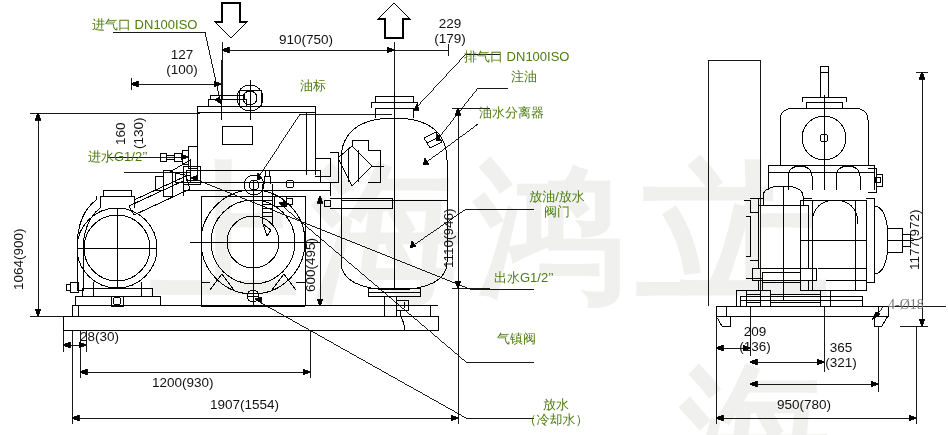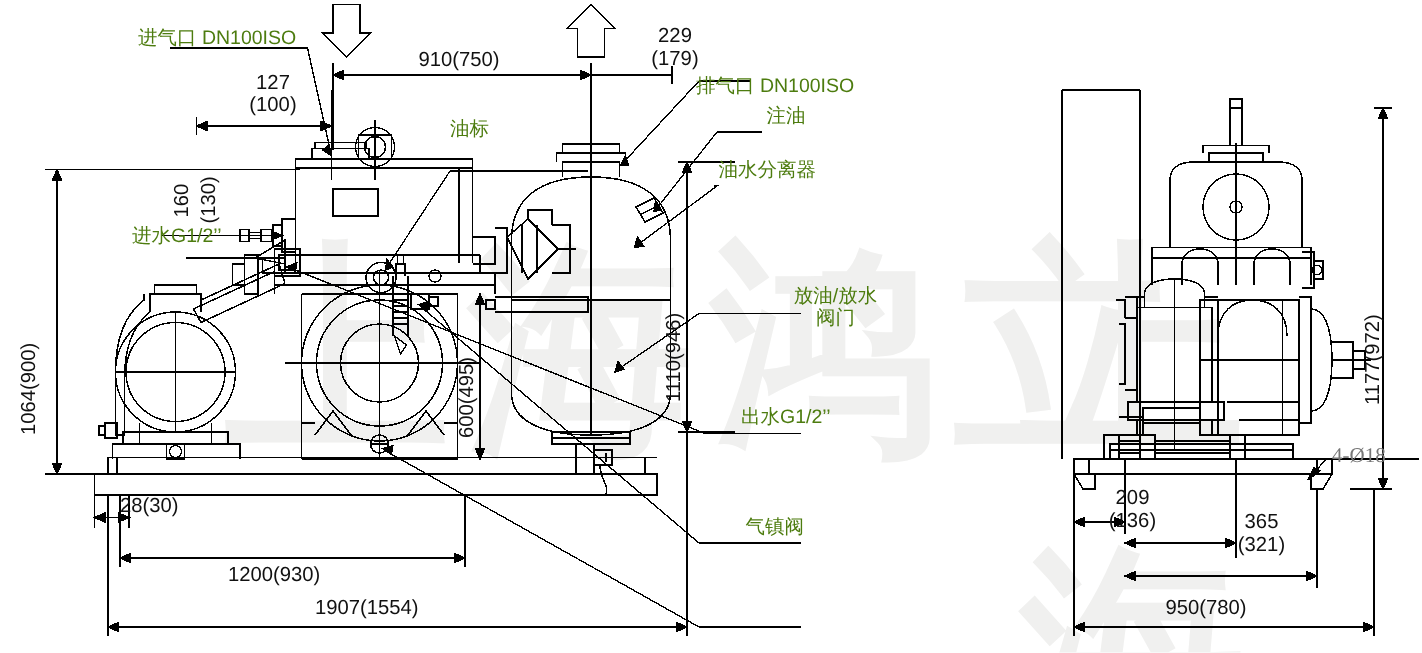--- a/index.html
+++ b/index.html
@@ -371,22 +371,26 @@
 
   <div class="lbl" style="left:88px;top:150px;">进水G1/2’’</div>
 
   <div class="lbl ctr" style="left:480px;top:190px;width:110px;">
     <span>放油/放水</span><br>
     <span>阀门</span>
   </div>
 
   <div class="lbl" style="left:494px;top:271px;">出水G1/2’’</div>
 
-  <div class="lbl" style="left:497px;top:344px;">气镇阀</div>
-
+  <div class="lbl" style="left:497px;top:332px;">气镇阀</div>
+
+  <div class="lbl ctr" style="left:470px;top:398px;width:128px;">
+    <span>放水</span><br>
+    <span>（冷却水）</span>
+  </div>
 
   <div class="dim ctr" style="left:130px;top:48px;width:60px;">
     <span>127</span><br>
     <span>(100)</span>
   </div>
 
   <div class="dim" style="left:279px;top:33px;">910(750)</div>
 
   <div class="dim ctr" style="left:404px;top:17px;width:48px;">
     <span>229</span><br>

